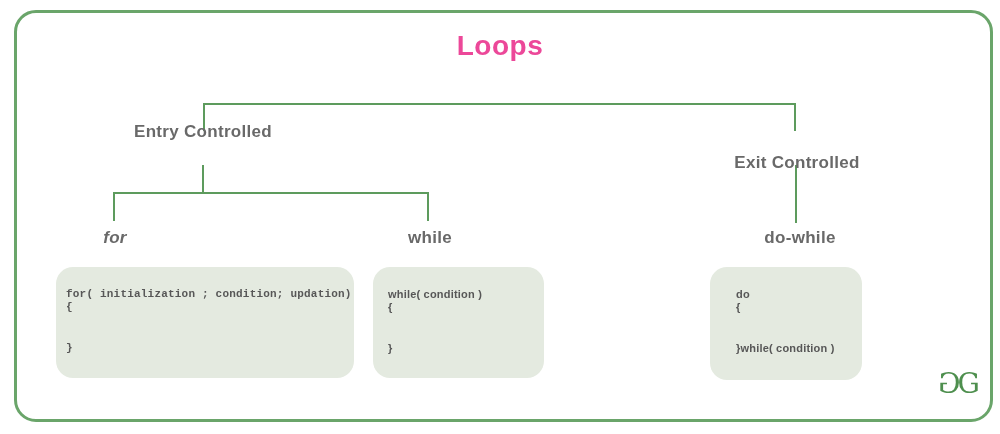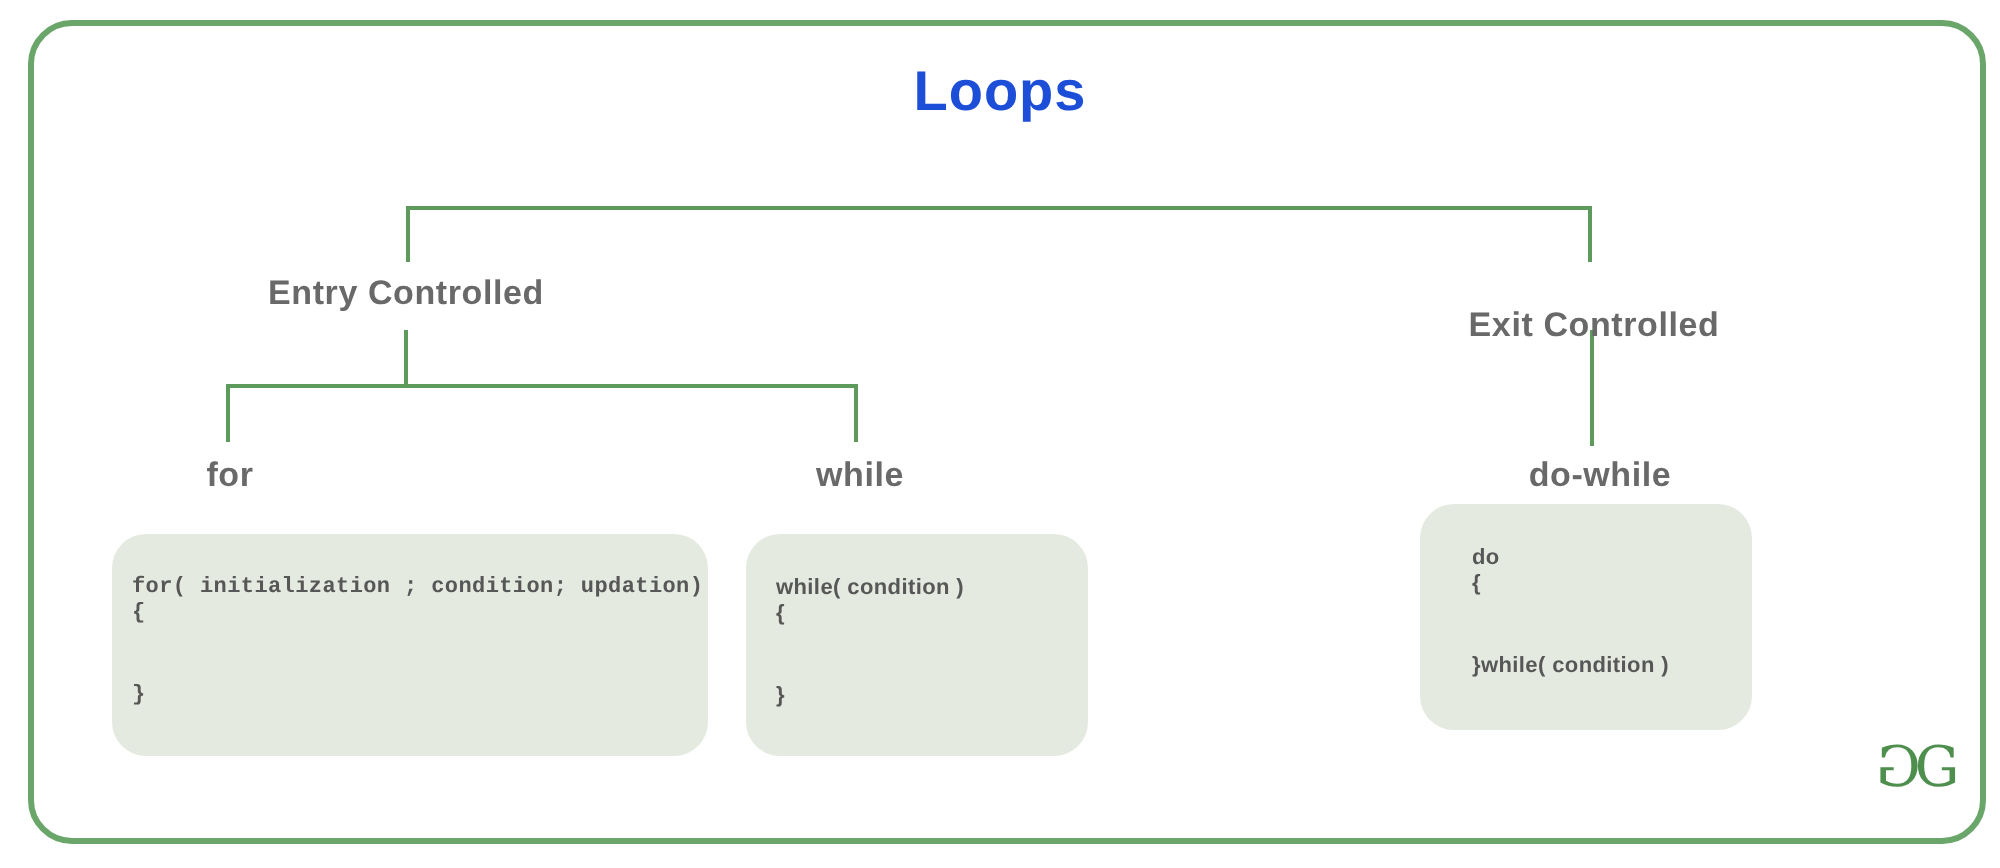--- a/index.html
+++ b/index.html
@@ -8,21 +8,21 @@
 
   
   .frame {
     position: absolute; left: 14px; top: 10px; width: 979px; height: 412px;
     border: 3px solid #6aa56a; border-radius: 22px; background: #ffffff;
   }
 
   
   .title {
     position: absolute; left: 0; top: 30px; width: 1000px; text-align: center;
-    font-size: 28px; font-weight: bold; color: #1d4ed8; letter-spacing: 0.5px;
+    font-size: 28px; font-weight: bold; color: #ec4899; letter-spacing: 0.5px;
   }
 
   
   .conn { position: absolute; border-color: #5d9b5d; }
   .conn-top {
     left: 203px; top: 103px; width: 593px; height: 28px;
     border-top: 2px solid #5d9b5d; border-left: 2px solid #5d9b5d; border-right: 2px solid #5d9b5d;
   }
   .conn-entry-drop { left: 202px; top: 165px; width: 2px; height: 27px; background: #5d9b5d; }
   .conn-entry-sub {
@@ -31,35 +31,35 @@
   }
   .conn-exit-drop { left: 795px; top: 165px; width: 2px; height: 58px; background: #5d9b5d; }
 
   
   .branch-label, .leaf-label {
     position: absolute; width: 220px; text-align: center;
     font-weight: bold; color: #696969; letter-spacing: 0.3px;
   }
   .branch-label { font-size: 17px; }
   .leaf-label { font-size: 17px; }
-  .lbl-entry { left: 93px;  top: 137px; }
+  .lbl-entry { left: 93px;  top: 122px; }
   .lbl-exit  { left: 687px; top: 153px; }
-  .lbl-for     { left: 5px;   top: 228px; }
+  .lbl-for     { left: 5px;   top: 228px; font-style: italic; }
   .lbl-while   { left: 320px; top: 228px; }
   .lbl-dowhile { left: 690px; top: 228px; text-align: center; }
 
   
   .code-box {
     position: absolute; background: #e4eae0; border-radius: 17px;
     color: #575757; font-weight: bold; font-size: 11px; line-height: 13.4px;
     letter-spacing: 0.2px; white-space: pre; font-family: "Liberation Sans", "DejaVu Sans", sans-serif;
   }
   .box-for     { left: 56px;  top: 267px; width: 298px; height: 111px; padding: 21px 6px 0 10px; font-family: Liberation Mono, monospace; }
   .box-while   { left: 373px; top: 267px; width: 171px; height: 111px; padding: 21px 6px 0 15px; }
-  .box-dowhile { left: 710px; top: 252px; width: 166px; height: 113px; padding: 21px 24px 0 26px; }
+  .box-dowhile { left: 710px; top: 267px; width: 152px; height: 113px; padding: 21px 24px 0 26px; }
 
   
   .logo {
     position: absolute; left: 938px; top: 369px; width: 48px;
     font-family: "DejaVu Serif", "Liberation Serif", serif;
     font-size: 28px; color: #4e8f4e; line-height: 30px; white-space: nowrap;
   }
   .logo .g { display: inline-block; }
   .logo .g-mirrored { transform: scaleX(-1); margin-right: -3px; }
 </style>

